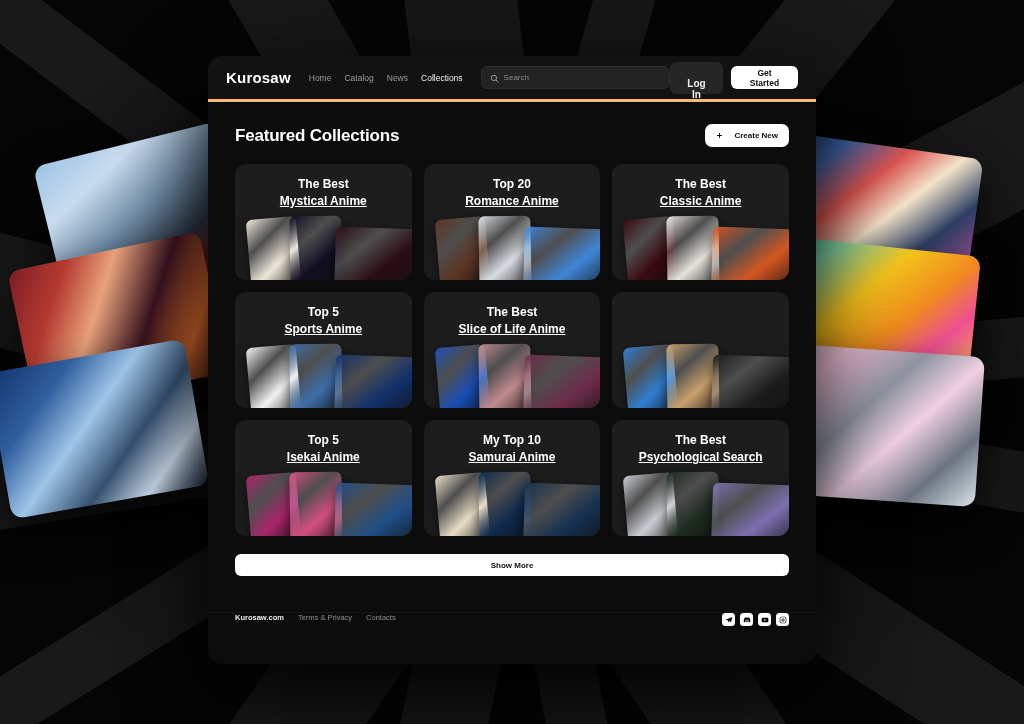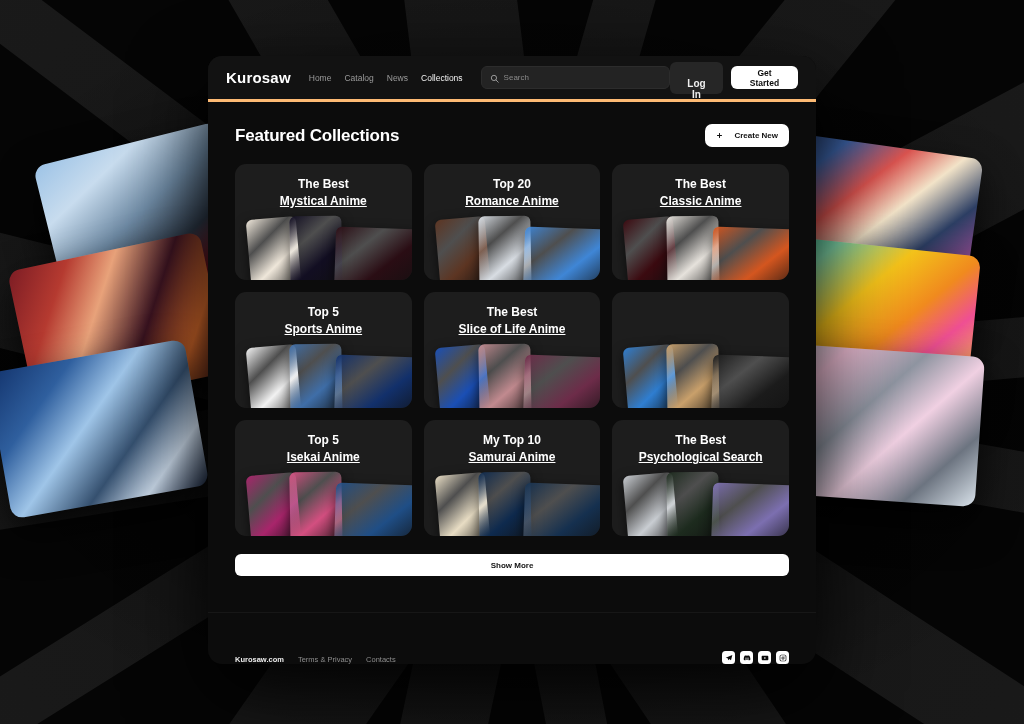--- a/index.html
+++ b/index.html
@@ -109,21 +109,21 @@
   .p3 { width:84px; height:68px; left:100px; bottom:0;    transform:rotate(2deg);  z-index:3;}
 
   
   .showmore {
     margin:18px 0 0 0; height:22px; background:#fff; border:none; border-radius:6px;
     color:#111; font-size:8px; font-weight:bold; cursor:pointer; width:100%;
   }
 
   
   .footer {
-    margin-top:auto; height:52px; display:flex; align-items:flex-end;
+    margin-top:auto; height:52px; display:flex; align-items:flex-start;
     border-top:1px solid #171717; padding:0 27px; margin-left:-27px; margin-right:-27px;
   }
   .fleft { display:flex; align-items:center; gap:14px; }
   .fleft .site { font-size:7.5px; font-weight:bold; color:#ececec; }
   .fleft a { font-size:7.5px; color:#8d8d8d; text-decoration:none; }
   .fright { margin-left:auto; display:flex; gap:5px; }
   .sicon {
     width:13px; height:13px; border-radius:3.5px; background:#fff;
     display:flex; align-items:center; justify-content:center; cursor:pointer;
   }

